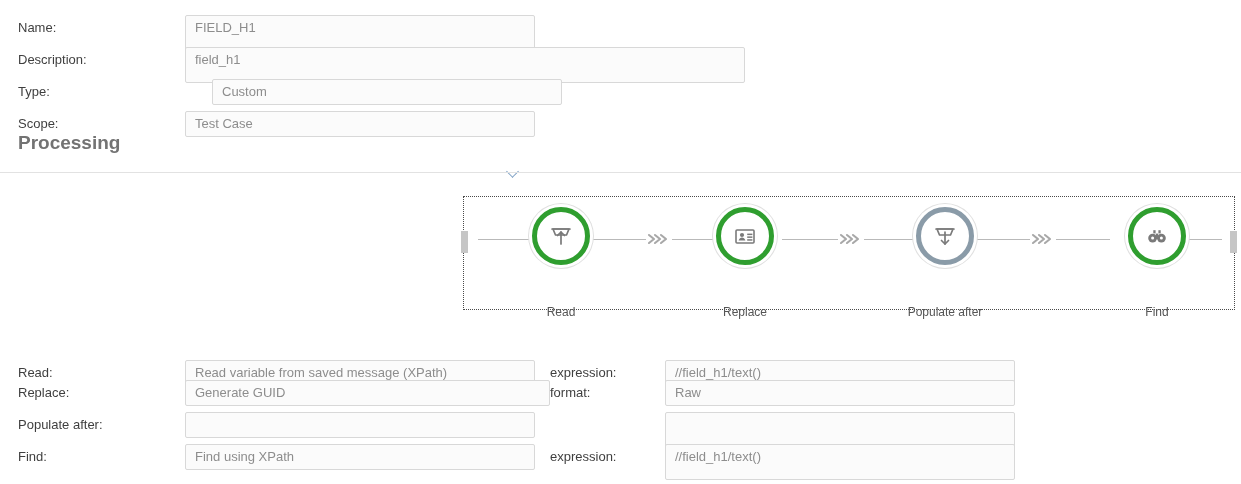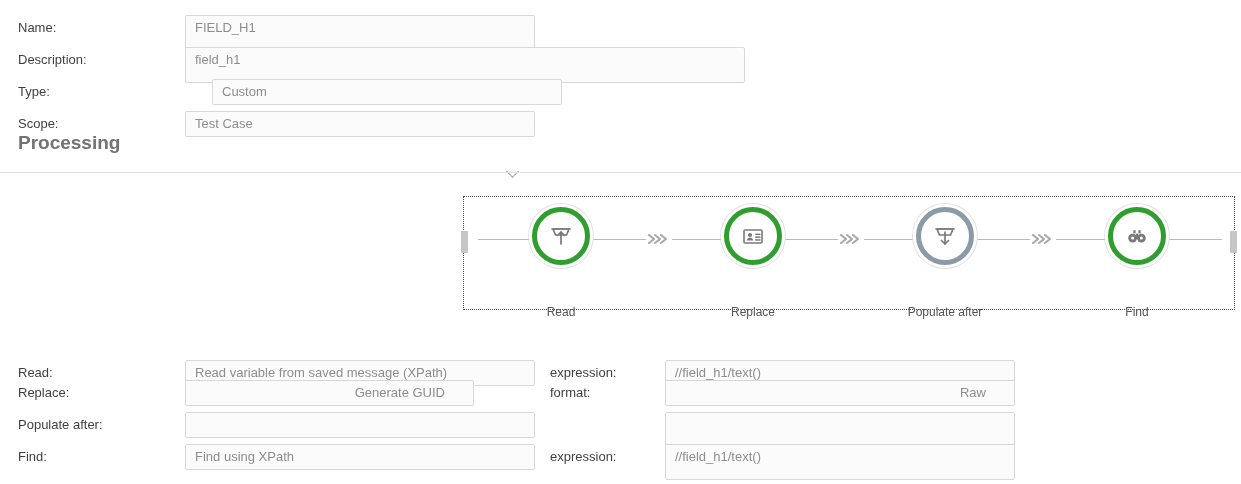--- a/index.html
+++ b/index.html
@@ -240,21 +240,21 @@
             <line x1="4" y1="6" x2="22" y2="6"></line>
             <line x1="13" y1="9" x2="13" y2="21"></line>
             <polyline points="9.5,12.5 13,9 16.5,12.5"></polyline>
           </g>
         </svg>
       </span>
     </div>
     <span class="node-label">Read</span>
   </div>
 
-  <div class="flow-node" style="left:260px;padding-left:16px;">
+  <div class="flow-node" style="left:252px;padding-left:16px;">
     <div class="node-ring">
       <span class="node-icon">
         <svg width="26" height="26" viewBox="0 0 26 26">
           <g stroke="#7a7a7a" stroke-width="1.6" fill="none" stroke-linejoin="round">
             <rect x="4" y="7" width="18" height="13" rx="1"></rect>
           </g>
           <g fill="#7a7a7a">
             <circle cx="10" cy="12" r="2.1"></circle>
             <path d="M6.6 17.5 c0.6,-2.2 2,-3.1 3.4,-3.1 s2.8,0.9 3.4,3.1 z"></path>
             <rect x="15.2" y="10.6" width="5.2" height="1.5"></rect>
@@ -276,21 +276,21 @@
             <line x1="4" y1="6" x2="22" y2="6"></line>
             <line x1="13" y1="9" x2="13" y2="21"></line>
             <polyline points="9.5,17.5 13,21 16.5,17.5"></polyline>
           </g>
         </svg>
       </span>
     </div>
     <span class="node-label">Populate after</span>
   </div>
 
-  <div class="flow-node" style="left:644px;text-decoration:underline;">
+  <div class="flow-node" style="left:664px;text-decoration:underline;">
     <div class="node-ring">
       <span class="node-icon">
         <svg width="26" height="26" viewBox="0 0 26 26">
           <g fill="#7a7a7a">
             <path d="M9.3 7.2 h2.3 v3.2 h-2.3 z"></path>
             <path d="M14.4 7.2 h2.3 v3.2 h-2.3 z"></path>
             <circle cx="8.6" cy="15.1" r="4.4"></circle>
             <circle cx="17.4" cy="15.1" r="4.4"></circle>
             <rect x="11.8" y="10.6" width="2.4" height="5.4"></rect>
           </g>
@@ -309,24 +309,24 @@
 <div class="form-row" style="top:360px;">
   <span class="field-label">Read:</span>
   <div class="select-input" style="left:185px; width:350px;">Read variable from saved message (XPath)</div>
 
   <span class="field-label" style="left:550px;">expression:</span>
   <div class="text-input" style="left:665px; width:350px;">//field_h1/text()</div>
 </div>
 
 <div class="form-row" style="top:380px;">
   <span class="field-label">Replace:</span>
-  <div class="select-input" style="left:185px; width:289px;text-align:right;">Generate GUID</div>
+  <div class="select-input" style="left:185px; width:365px;">Generate GUID</div>
 
   <span class="field-label" style="left:550px;">format:</span>
-  <div class="select-input" style="left:665px; width:350px;text-align:right;">Raw</div>
+  <div class="select-input" style="left:665px; width:350px;">Raw</div>
 
 </div>
 
 <div class="form-row" style="top:412px;">
   <span class="field-label">Populate after:</span>
   <div class="select-input" style="left:185px; width:350px;"></div>
 
   <div class="text-input" style="left:665px; width:350px;"></div>
 </div>
 

